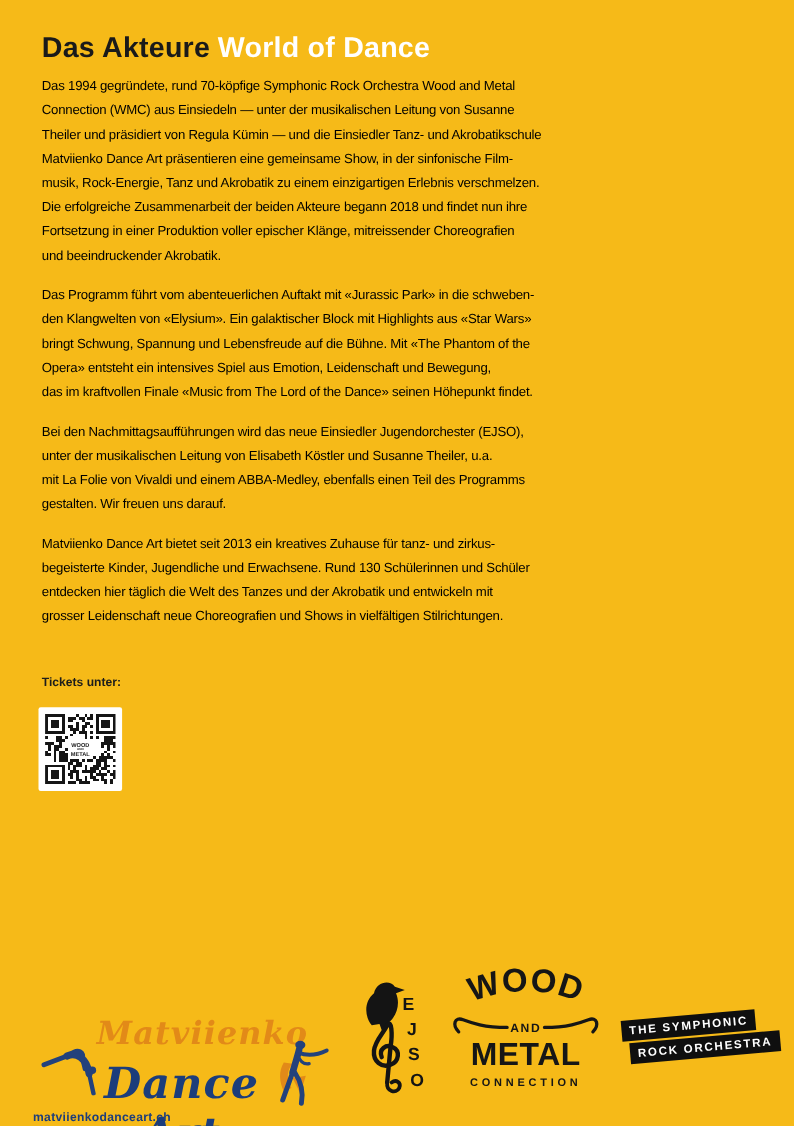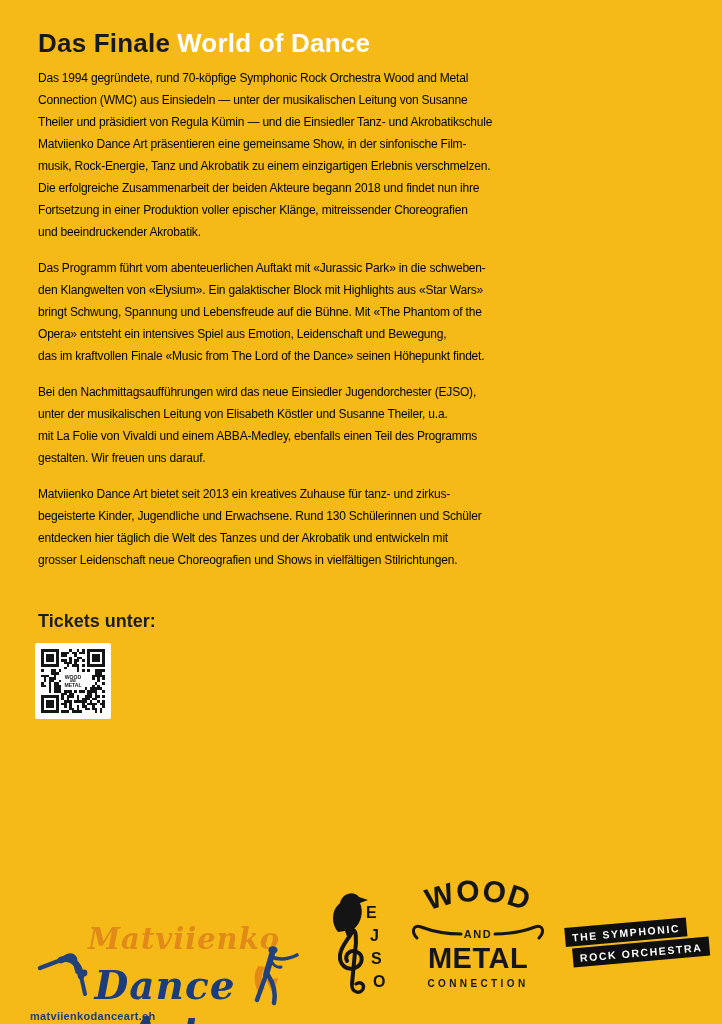--- a/index.html
+++ b/index.html
@@ -10,21 +10,21 @@
     color:#1d1d1b;
   }
   .content{position:absolute;left:38px;top:28px;}
   h1{margin:0 0 9px 0;font-size:26px;line-height:30px;font-weight:700;letter-spacing:.2px;color:#1a1a1a;}
   h1 .accent{color:#ffffff;margin-left:7px;font-weight:700;}
   p.body{
     margin:0 0 14px 0;font-size:12px;line-height:22px;letter-spacing:-0.2px;
     white-space:pre;color:#000000;font-weight:400;
   }
   .tickets{margin-top:38px;font-weight:700;}
-  .tickets .t-label{font-size:18px;line-height:24px;}
+  .tickets .t-label{font-size:11px;line-height:24px;}
   .tickets .t-url{font-size:17px;line-height:26px;}
   .qr-box{
     margin:10px 0 0 -3px;width:64px;height:64px;background:#ffffff;
     padding:6px;border-radius:2px;
   }
   .qr-box svg{display:block;}
 
   
   .logo{position:absolute;}
   
@@ -56,21 +56,21 @@
     display:inline-block;background:#0f0f0f;color:#ffffff;
     font-size:10.5px;font-weight:700;letter-spacing:1.6px;
     padding:4px 7px 3px 7px;white-space:nowrap;
   }
   .sro-bar2{display:inline-block;margin:2px 0 0 6px;}
 </style>
 </head>
 <body>
 
 <div class="content">
-  <h1><span>Das Finale</span><span class="accent">World of Dance</span></h1>
+  <h1><span>Das Akteure</span><span class="accent">World of Dance</span></h1>
 
   <p class="body">Das 1994 gegründete, rund 70-köpfige Symphonic Rock Orchestra Wood and Metal
 Connection (WMC) aus Einsiedeln — unter der musikalischen Leitung von Susanne
 Theiler und präsidiert von Regula Kümin — und die Einsiedler Tanz- und Akrobatikschule
 Matviienko Dance Art präsentieren eine gemeinsame Show, in der sinfonische Film-
 musik, Rock-Energie, Tanz und Akrobatik zu einem einzigartigen Erlebnis verschmelzen.
 Die erfolgreiche Zusammenarbeit der beiden Akteure begann 2018 und findet nun ihre
 Fortsetzung in einer Produktion voller epischer Klänge, mitreissender Choreografien
 und beeindruckender Akrobatik.</p>
   <p class="body">Das Programm führt vom abenteuerlichen Auftakt mit «Jurassic Park» in die schweben-

